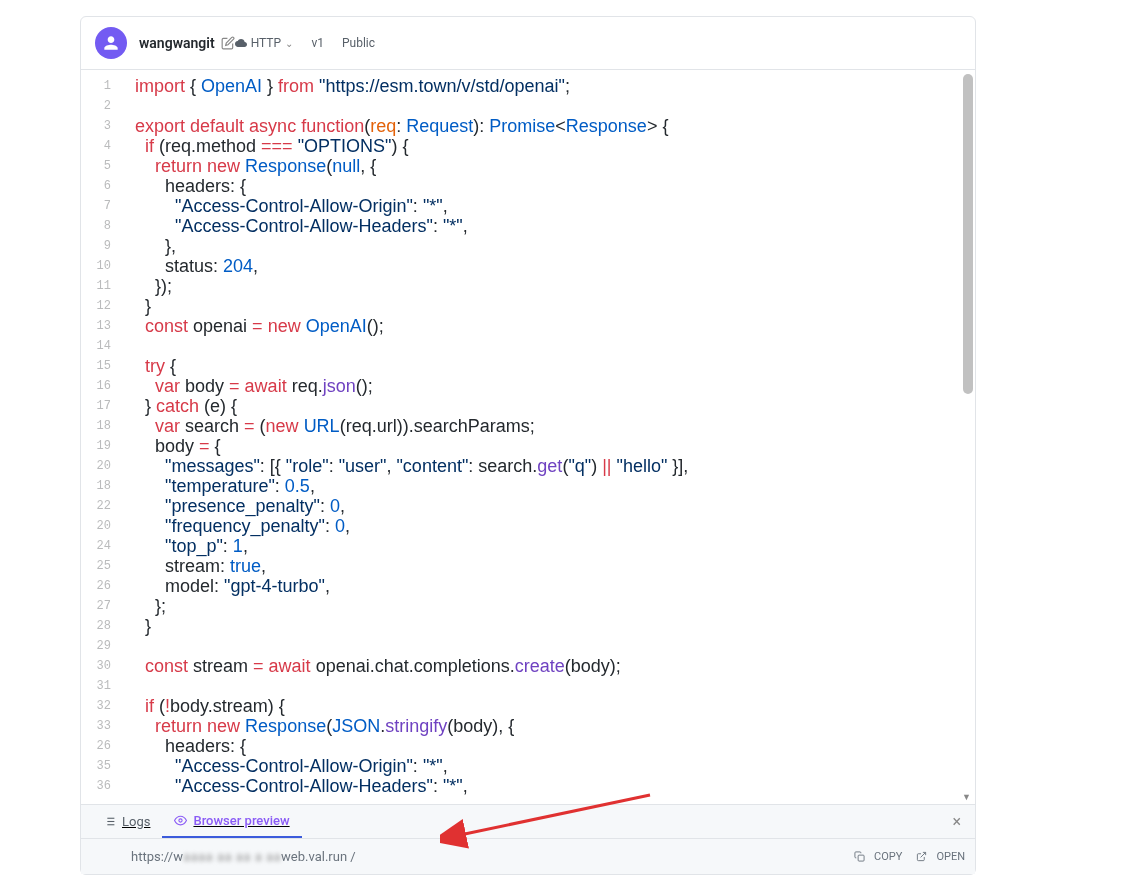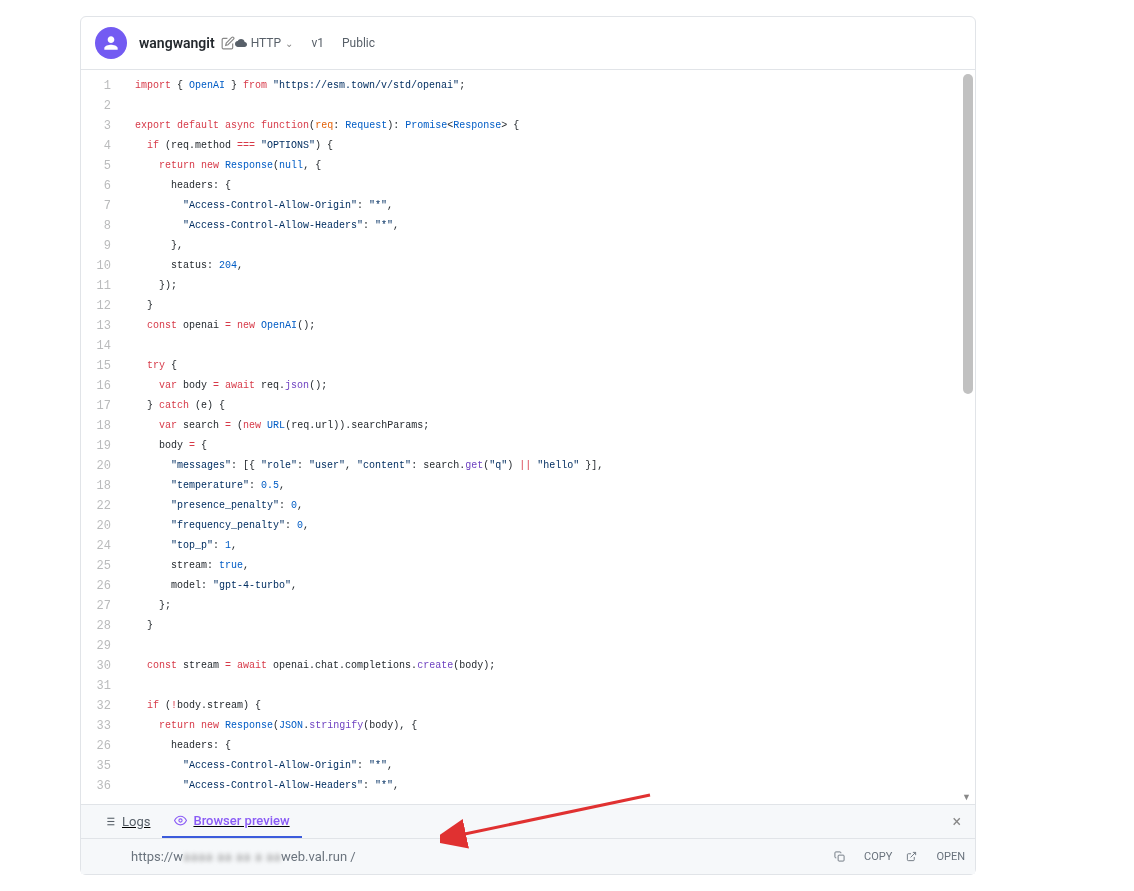--- a/index.html
+++ b/index.html
@@ -57,22 +57,22 @@
       font-size: 12px;
       color: #babbbc;
       user-select: none;
       flex-shrink: 0;
     }
     .gutter div { height: 20px; line-height: 20px; padding-right: 14px; }
     .code {
       flex: 1;
       padding-top: 6px;
       padding-left: 10px;
-      font-family: Liberation Mono, monospace;
-      font-size: 10px;
+      font-family: Liberation Sans, sans-serif;
+      font-size: 18px;
       line-height: 20px;
       color: #24292e;
       overflow: hidden;
       white-space: pre;
     }
     .code-line { height: 20px; }
     .k-red { color: #d73a49; }
     .k-purple { color: #6f42c1; }
     .k-blue { color: #005cc5; }
     .k-navy { color: #032f62; }
@@ -163,21 +163,21 @@
       color: #999;
       letter-spacing: 0.5px;
     }
     .url-actions {
       display: flex;
       gap: 14px;
       font-size: 11px;
       color: #6a737d;
       align-items: center;
     }
-    .url-action { display: flex; align-items: center; gap: 19px; cursor: pointer; }
+    .url-action { display: flex; align-items: center; gap: 9px; cursor: pointer; }
     .arrow-annotation {
       position: absolute;
       pointer-events: none;
       z-index: 1000;
     }
   </style>
 </head>
 <body>
 
 <div class="container">

